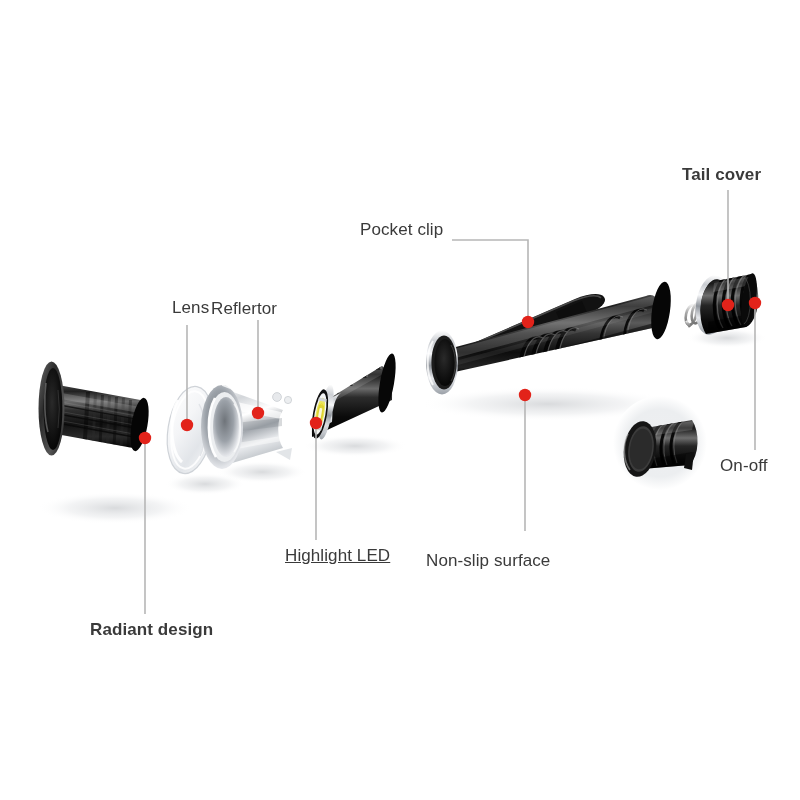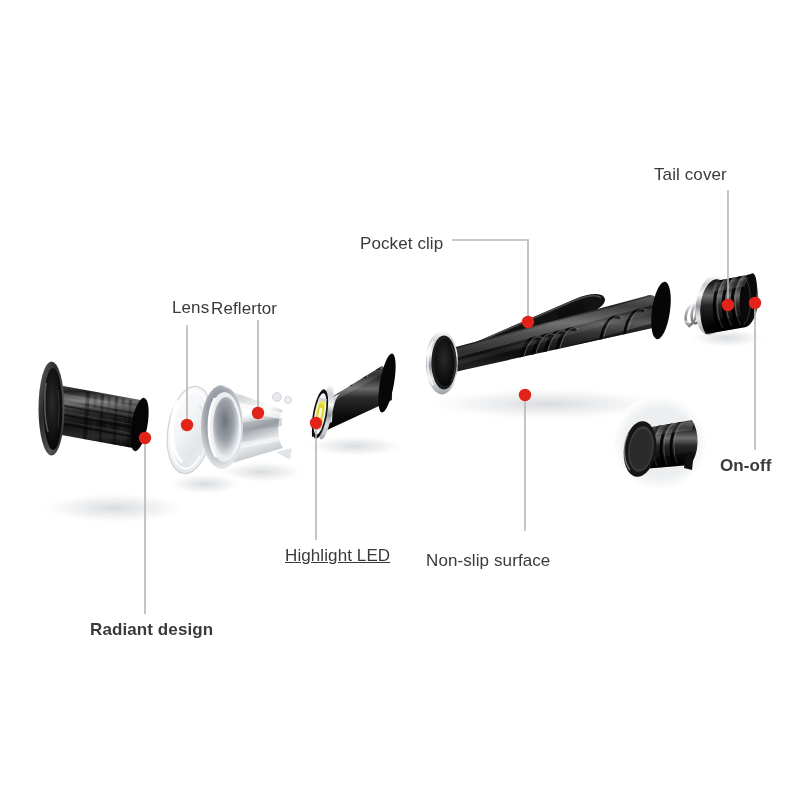--- a/index.html
+++ b/index.html
@@ -402,18 +402,18 @@
       <circle cx="525" cy="395" r="6.2"></circle>
       <circle cx="728" cy="305" r="6.2"></circle>
       <circle cx="755" cy="303" r="6.2"></circle>
     </g>
   </svg>
 
   <div class="label" style="left:90px;  top:620px;font-weight:bold;">Radiant design</div>
   <div class="label" style="left:172px; top:298px;">Lens</div>
   <div class="label" style="left:211px; top:299px;">Reflertor</div>
   <div class="label" style="left:285px; top:546px;text-decoration:underline;">Highlight LED</div>
-  <div class="label" style="left:360px; top:234px;text-align:center;">Pocket clip</div>
+  <div class="label" style="left:360px; top:220px;text-align:center;">Pocket clip</div>
   <div class="label" style="left:426px; top:551px;">Non-slip surface</div>
-  <div class="label" style="left:654px; top:165px;">Tail cover</div>
-  <div class="label" style="left:720px; top:456px;font-weight:bold;">On-off</div>
+  <div class="label" style="left:682px; top:165px;font-weight:bold;">Tail cover</div>
+  <div class="label" style="left:720px; top:456px;">On-off</div>
 
 </div>
 
 </body></html>

